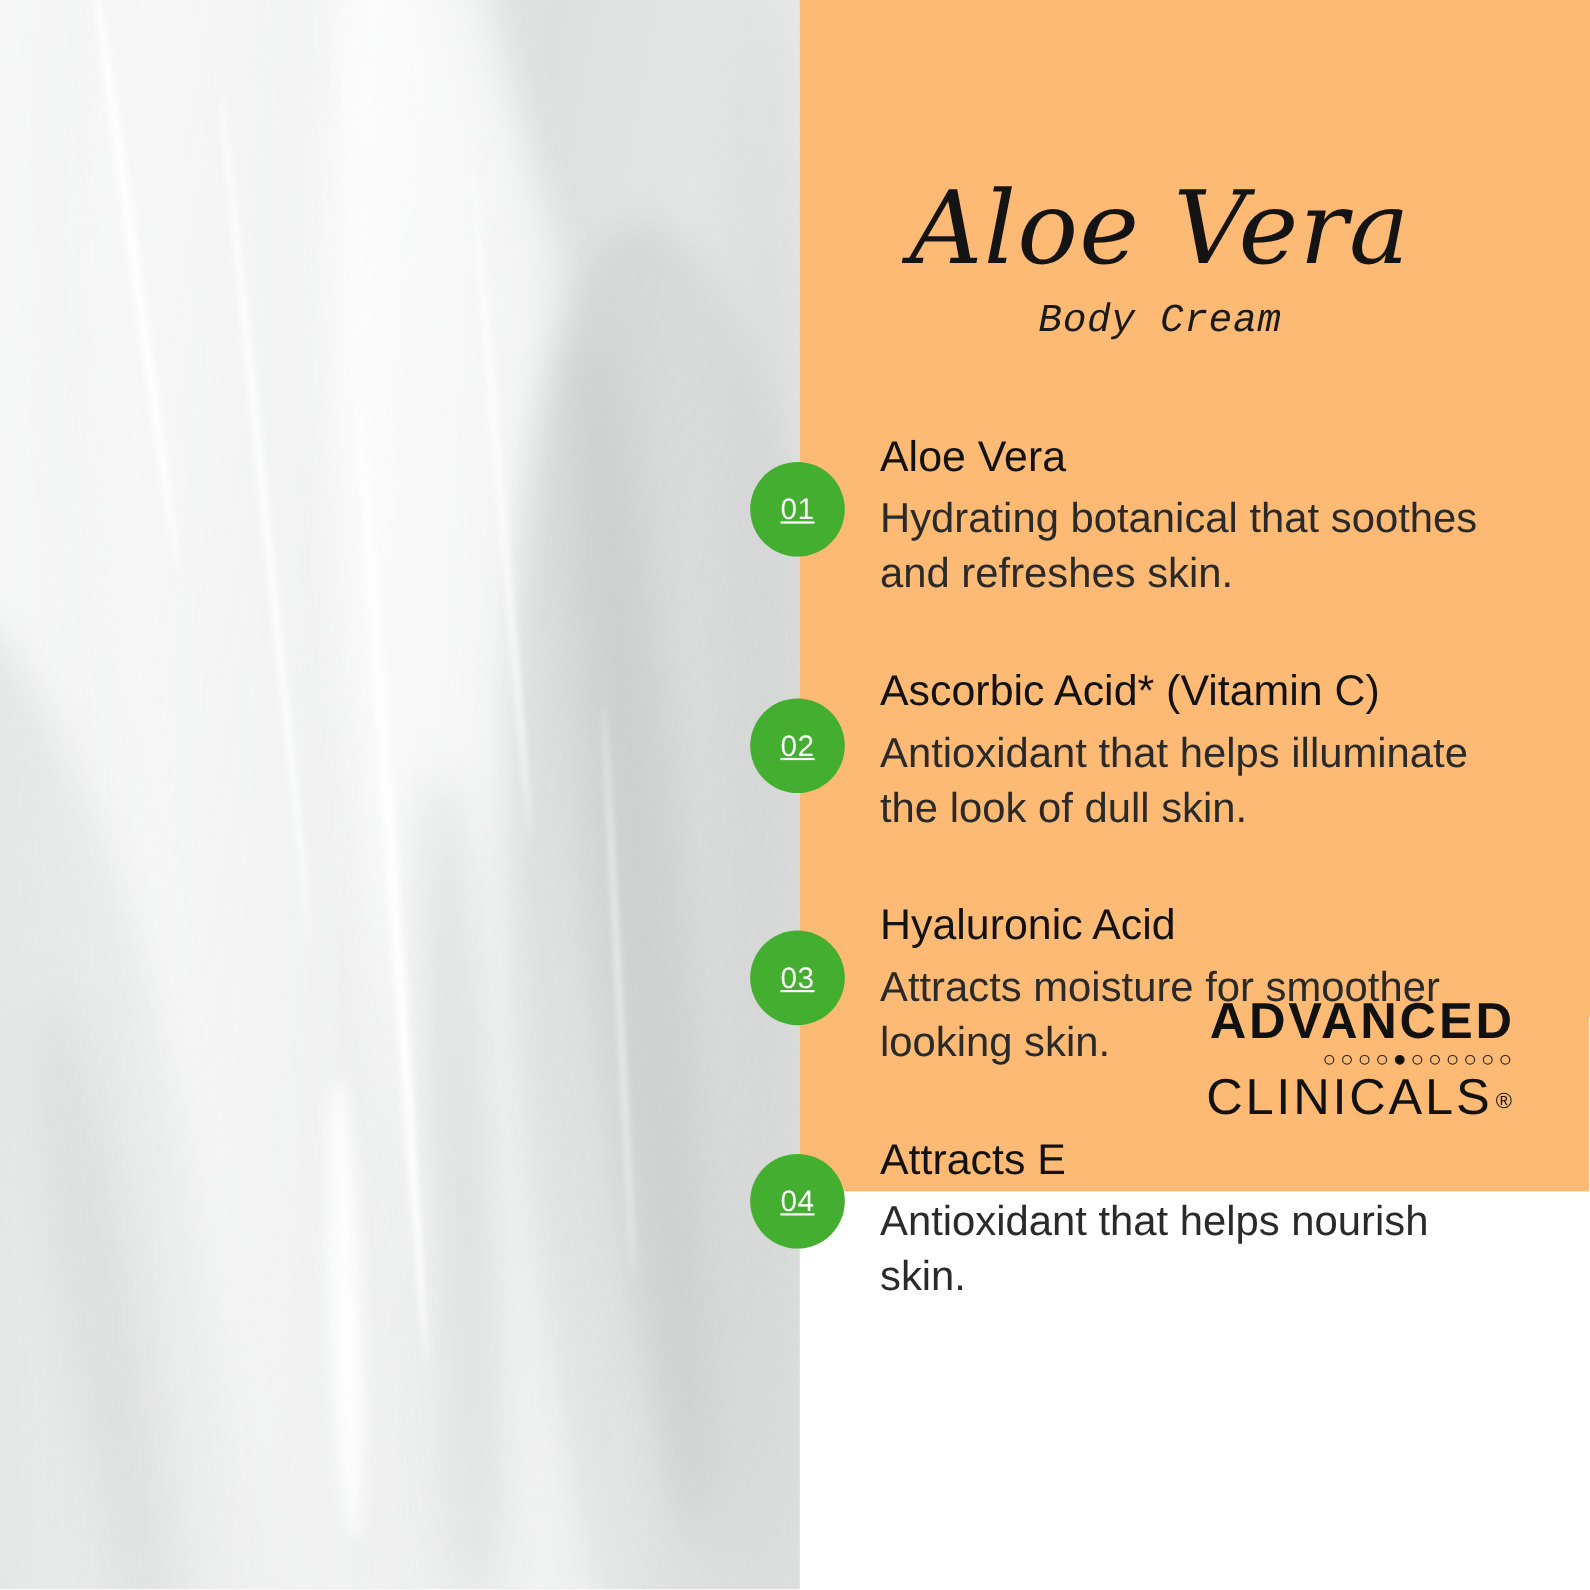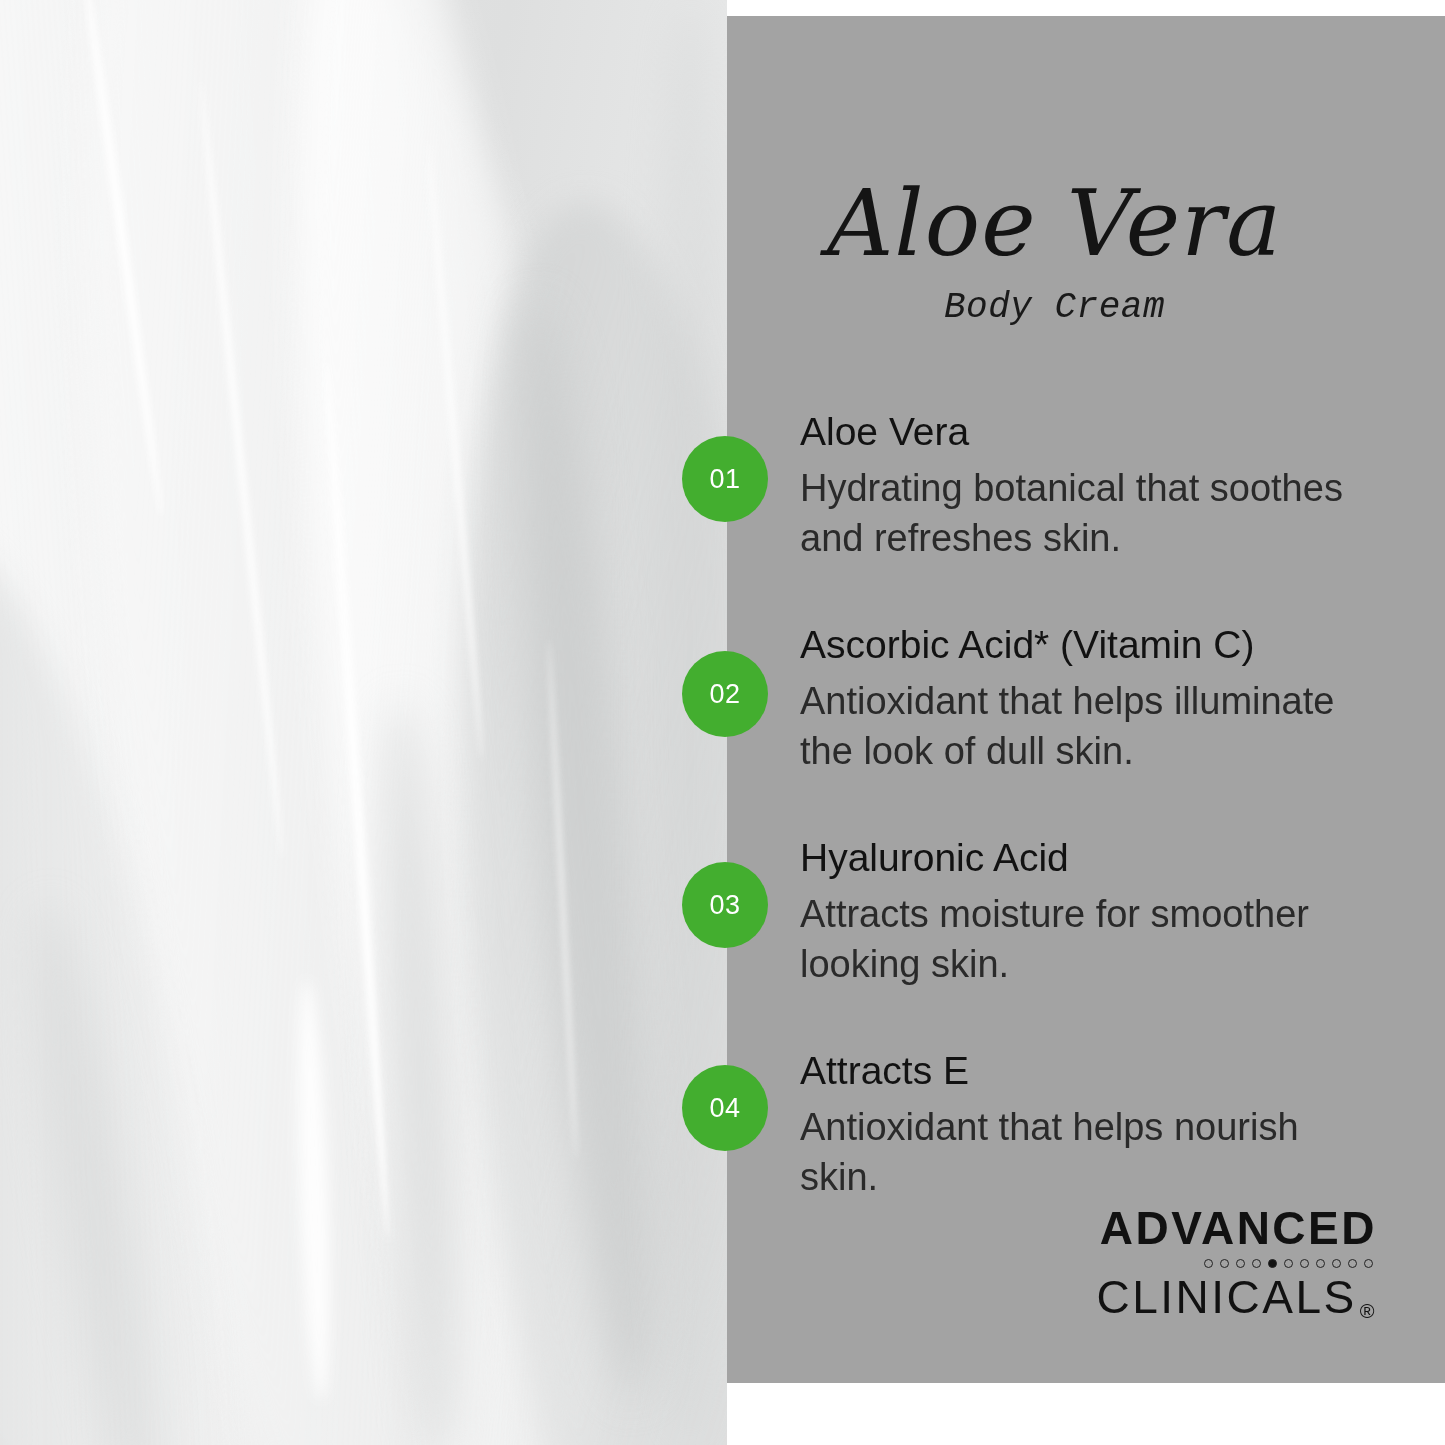--- a/index.html
+++ b/index.html
@@ -81,24 +81,24 @@
   }
   .sh1 { left: 540px; top: 300px; width: 90px; height: 1100px; transform: rotate(-5deg); opacity: .75; }
   .sh2 { left: 390px; top: 700px; width: 60px; height: 760px; transform: rotate(-3deg); opacity: .5; }
   .sh3 { left: 60px; top: 900px; width: 70px; height: 620px; transform: rotate(-9deg); opacity: .35; }
   .sh4 { left: 650px; top: 0px; width: 80px; height: 1445px; transform: rotate(0deg); opacity: .3; }
 
   
   .content {
     position: absolute;
     left: 727px;
-    top: 16px;
+    top: 0;
     width: 718px;
-    height: 1367px;
-    background: #a3a3a3;
+    height: 1083px;
+    background: #fdba74;
   }
 
   .title-block {
     position: absolute;
     left: 0;
     top: 160px;
     width: 655px;
     text-align: center;
   }
   .product-title {
@@ -140,20 +140,21 @@
     border-radius: 50%;
     background: #43ae2f;
     color: #ffffff;
     display: flex;
     align-items: center;
     justify-content: center;
     font-size: 27px;
     font-weight: 400;
     letter-spacing: 0.5px;
     margin-right: 32px;
+    text-decoration: underline;
   }
   .text-col {
     padding-top: 2px;
     max-width: 560px;
   }
   .ing-name {
     font-size: 39px;
     color: #121212;
     line-height: 1.15;
     margin: 0 0 8px 0;
@@ -200,21 +201,21 @@
     display: inline-block;
   }
   .logo-dots span.filled { background: #111; }
   .logo-line2 {
     font-size: 46px;
     letter-spacing: 2.5px;
     line-height: 1.02;
     font-weight: 400;
     display: flex;
     justify-content: flex-end;
-    align-items: flex-end;
+    align-items: center;
   }
   .logo-reg {
     font-size: 20px;
     vertical-align: super;
     margin-left: 3px;
     line-height: 1;
     padding-top: 6px;
   }
 </style>
 </head>

